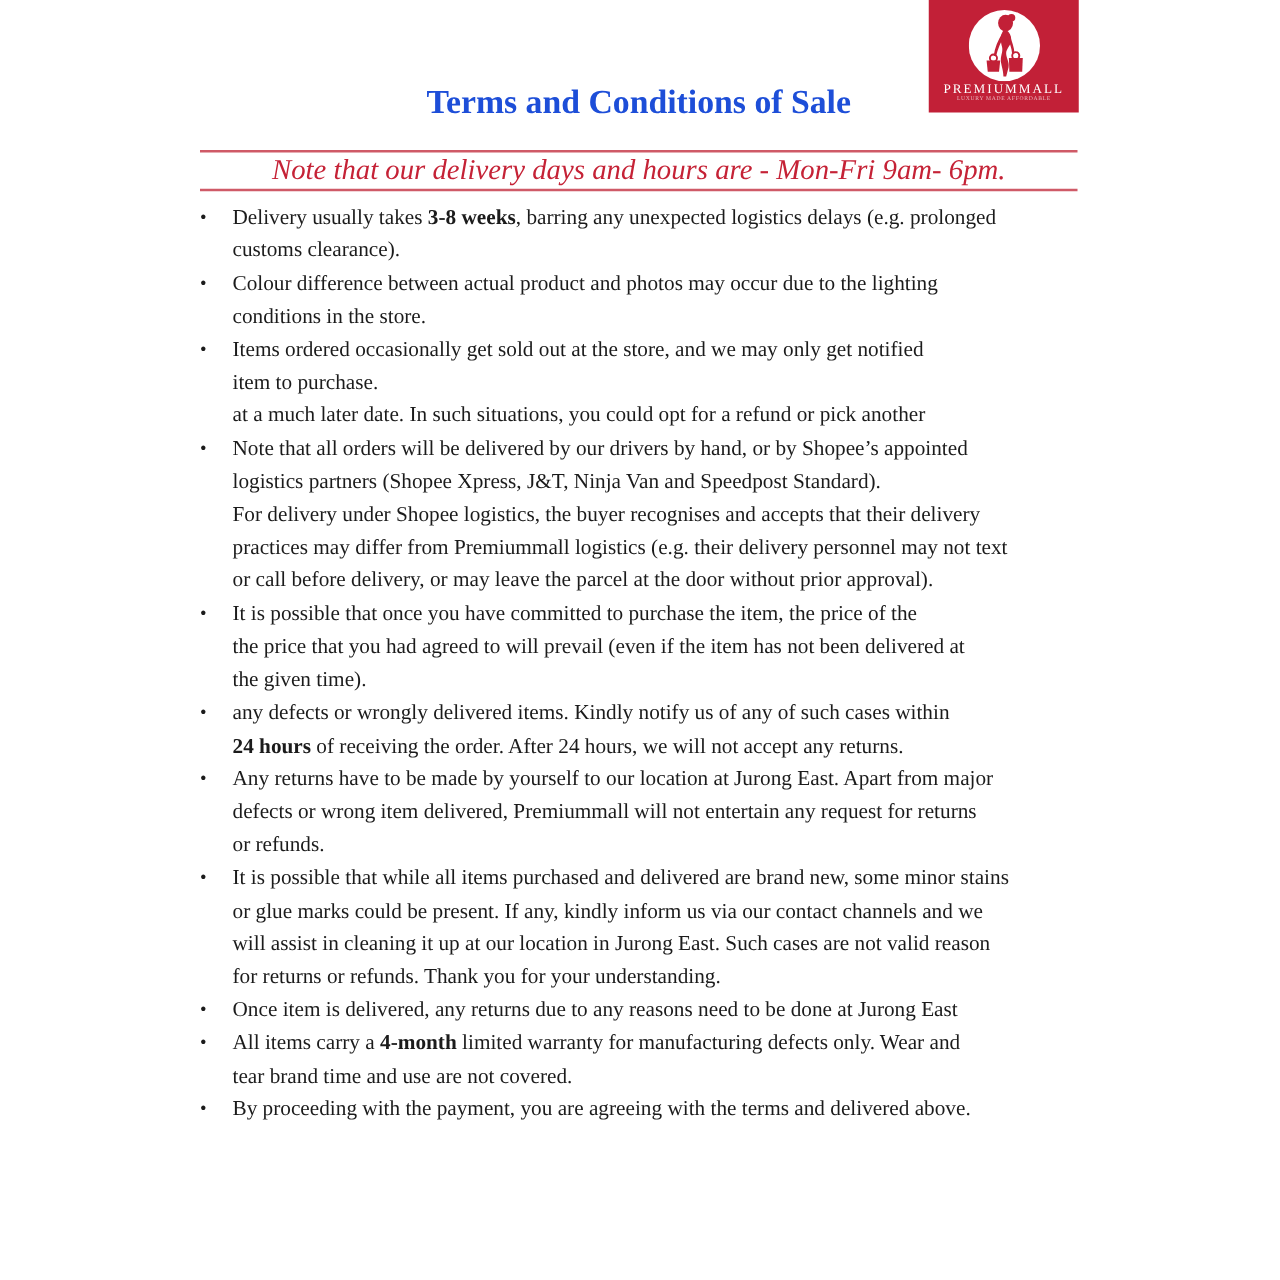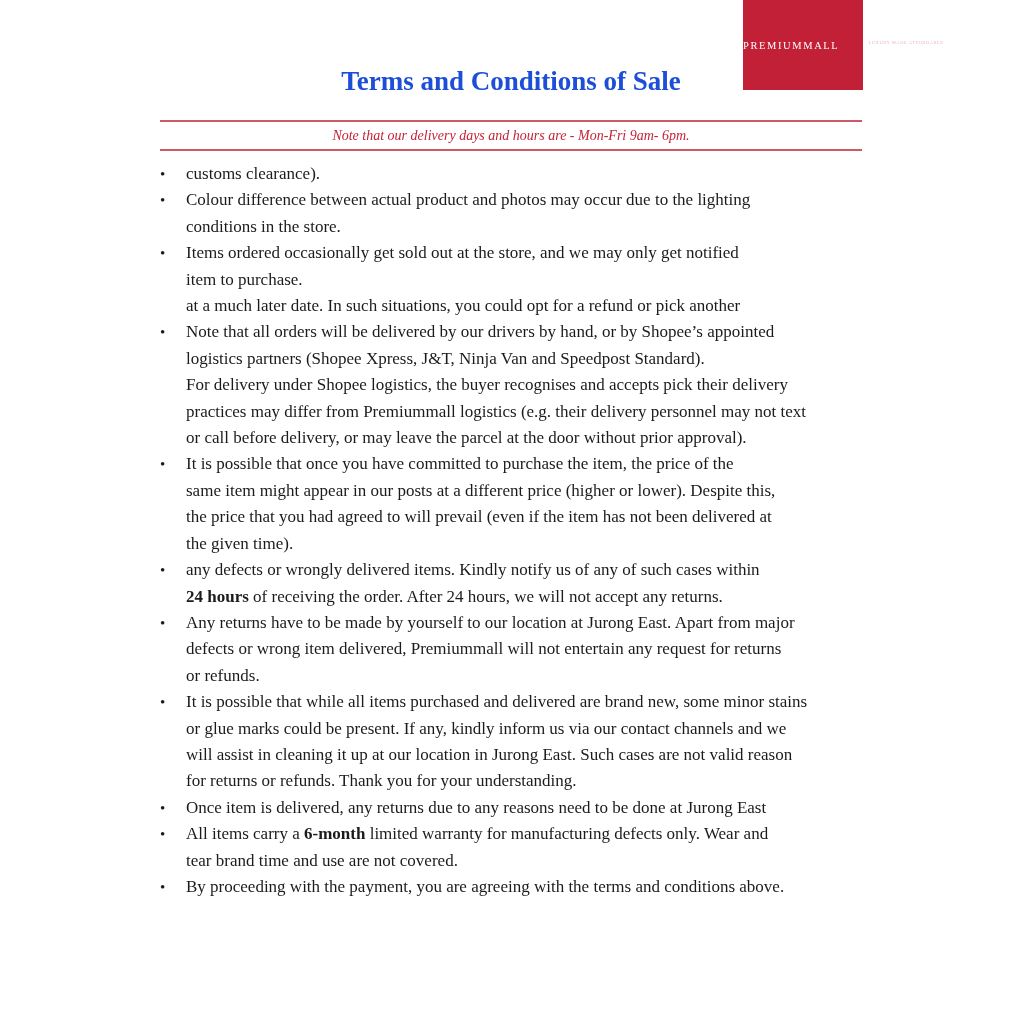--- a/index.html
+++ b/index.html
@@ -7,33 +7,33 @@
     --note-red:#c52236;
     --rule-red:#cf5a67;
     --ink:#1b1b1b;
   }
   html,body{margin:0;padding:0;background:#ffffff;}
   body{width:1024px;height:1024px;font-family:"Liberation Serif", serif;color:var(--ink);}
   .page{position:relative;width:1024px;height:1024px;background:#fff;overflow:hidden;}
 
   
   .logo{position:absolute;left:743px;top:0;width:120px;height:90px;background:var(--red);
-        display:flex;flex-direction:row;align-items:center;}
+        display:flex;flex-direction:column;align-items:center;}
   .logo-circle{width:57px;height:57px;margin-top:8px;}
   .brand{color:#fff;font-size:10.5px;line-height:11px;letter-spacing:1.6px;margin-top:1px;white-space:nowrap;}
   .tagline{color:#e9b9bf;font-size:8px;line-height:8px;letter-spacing:1px;white-space:nowrap;
            transform:scale(0.56);transform-origin:center top;}
 
   
   .title{position:absolute;top:66px;left:160px;width:702px;text-align:center;
          font-size:27px;font-weight:bold;color:#1d4ed8;}
   .notebar{position:absolute;top:120px;left:160px;width:702px;
            border-top:2px solid var(--rule-red);border-bottom:2px solid var(--rule-red);
            padding:3px 0 3px 0;text-align:center;}
-  .note-text{font-style:italic;font-size:14px;line-height:21px;color:var(--note-red);}
+  .note-text{font-style:italic;font-size:23px;line-height:21px;color:var(--note-red);}
 
   
   .terms{position:absolute;top:161px;left:160px;width:726px;margin:0;padding:0;list-style:none;
          font-size:17px;line-height:26.4px;}
   .terms li{display:flex;}
   .marker{flex:0 0 26px;width:26px;font-size:15px;}
   .li-body{flex:1 1 auto;}
   .line{white-space:nowrap;}
   .b{font-weight:bold;}
 </style>
@@ -73,20 +73,21 @@
   <div class="title">Terms and Conditions of Sale</div>
 
   <div class="notebar">
     <span class="note-text">Note that our delivery days and hours are - Mon-Fri 9am- 6pm.</span>
   </div>
 
   <ul class="terms">
       <li>
         <span class="marker">•</span>
         <div class="li-body">
+          <div class="line"><span>Delivery usually takes </span><span class="b">3-8 weeks</span><span>, barring any unexpected logistics delays (e.g. prolonged</span></div>
           <div class="line"><span>customs clearance).</span></div>
         </div>
       </li>
       <li>
         <span class="marker">•</span>
         <div class="li-body">
           <div class="line"><span>Colour difference between actual product and photos may occur due to the lighting</span></div>
           <div class="line"><span>conditions in the store.</span></div>
         </div>
       </li>
@@ -96,30 +97,29 @@
           <div class="line"><span>Items ordered occasionally get sold out at the store, and we may only get notified</span></div>
           <div class="line"><span>item to purchase.</span></div>
           <div class="line"><span>at a much later date. In such situations, you could opt for a refund or pick another</span></div>
         </div>
       </li>
       <li>
         <span class="marker">•</span>
         <div class="li-body">
           <div class="line"><span>Note that all orders will be delivered by our drivers by hand, or by Shopee’s appointed</span></div>
           <div class="line"><span>logistics partners (Shopee Xpress, J&amp;T, Ninja Van and Speedpost Standard).</span></div>
-          <div class="line"><span>For delivery under Shopee logistics, the buyer recognises and accepts pick their delivery</span></div>
+          <div class="line"><span>For delivery under Shopee logistics, the buyer recognises and accepts that their delivery</span></div>
           <div class="line"><span>practices may differ from Premiummall logistics (e.g. their delivery personnel may not text</span></div>
           <div class="line"><span>or call before delivery, or may leave the parcel at the door without prior approval).</span></div>
         </div>
       </li>
       <li>
         <span class="marker">•</span>
         <div class="li-body">
           <div class="line"><span>It is possible that once you have committed to purchase the item, the price of the</span></div>
-          <div class="line"><span>same item might appear in our posts at a different price (higher or lower). Despite this,</span></div>
           <div class="line"><span>the price that you had agreed to will prevail (even if the item has not been delivered at</span></div>
           <div class="line"><span>the given time).</span></div>
         </div>
       </li>
       <li>
         <span class="marker">•</span>
         <div class="li-body">
           <div class="line"><span>any defects or wrongly delivered items. Kindly notify us of any of such cases within</span></div>
           <div class="line"><span class="b">24 hours</span><span> of receiving the order. After 24 hours, we will not accept any returns.</span></div>
         </div>
@@ -143,25 +143,25 @@
       </li>
       <li>
         <span class="marker">•</span>
         <div class="li-body">
           <div class="line"><span>Once item is delivered, any returns due to any reasons need to be done at Jurong East</span></div>
         </div>
       </li>
       <li>
         <span class="marker">•</span>
         <div class="li-body">
-          <div class="line"><span>All items carry a </span><span class="b">6-month</span><span> limited warranty for manufacturing defects only. Wear and</span></div>
+          <div class="line"><span>All items carry a </span><span class="b">4-month</span><span> limited warranty for manufacturing defects only. Wear and</span></div>
           <div class="line"><span>tear brand time and use are not covered.</span></div>
         </div>
       </li>
       <li>
         <span class="marker">•</span>
         <div class="li-body">
-          <div class="line"><span>By proceeding with the payment, you are agreeing with the terms and conditions above.</span></div>
+          <div class="line"><span>By proceeding with the payment, you are agreeing with the terms and delivered above.</span></div>
         </div>
       </li>
     </ul>
 
 </div>
 
 </body></html>

